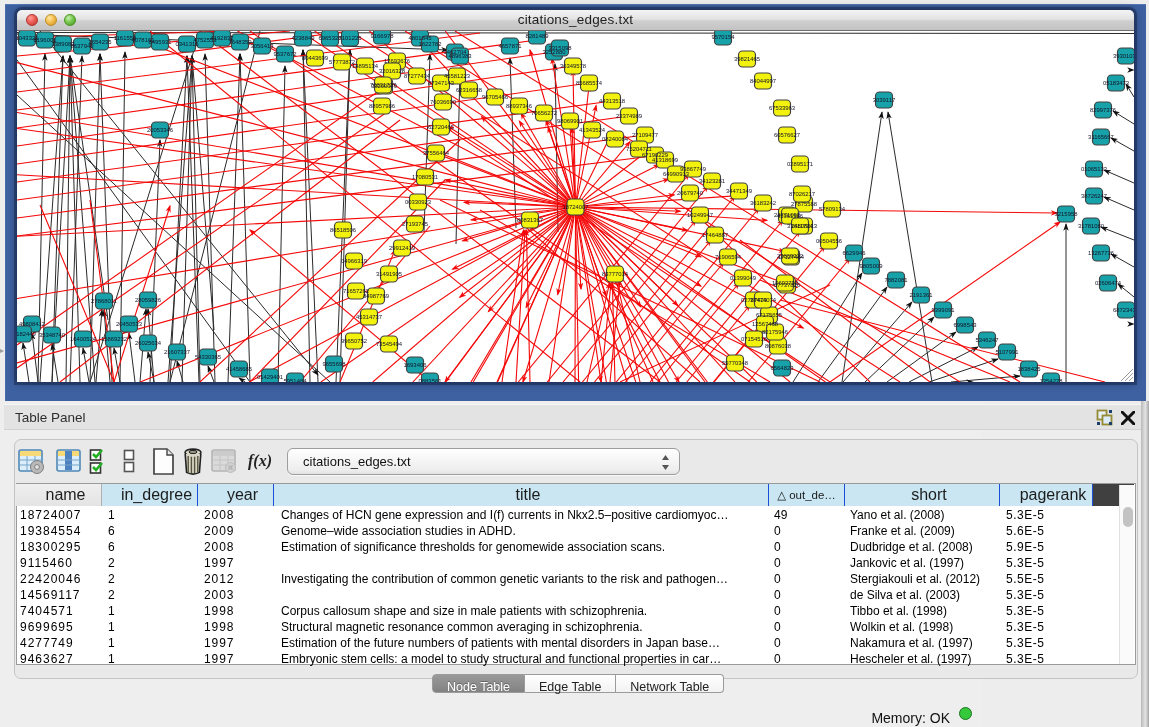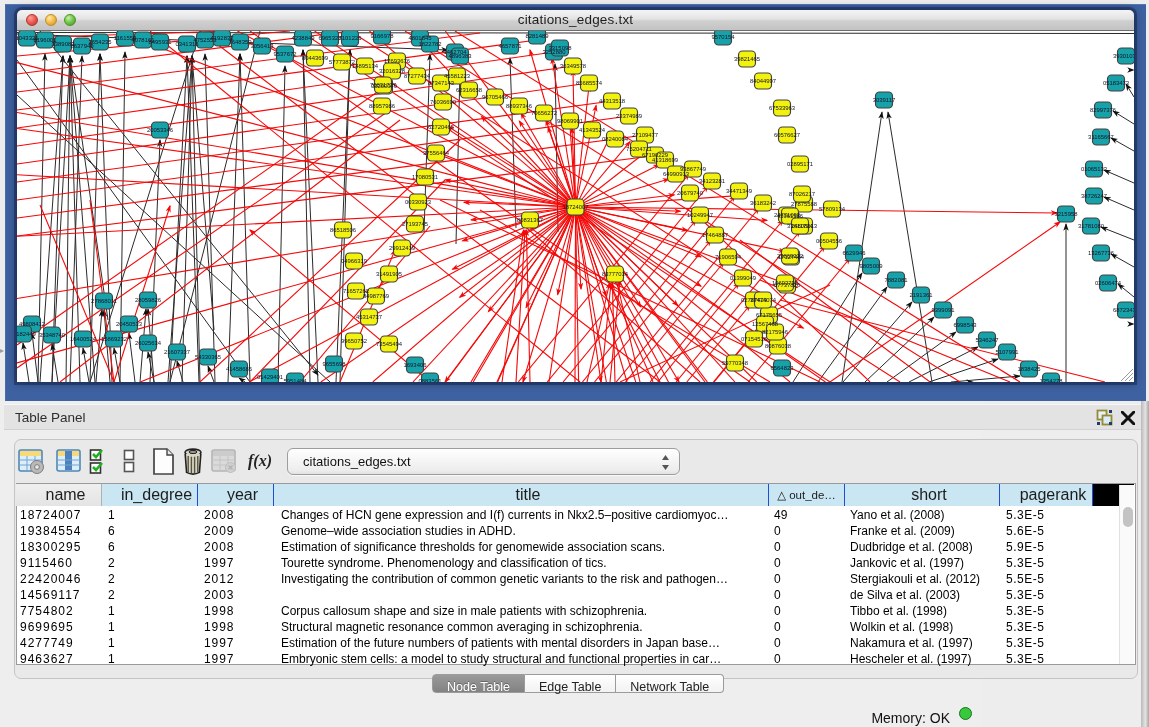--- a/index.html
+++ b/index.html
@@ -25,21 +25,21 @@
 #tpbar .t{position:absolute;left:11px;top:5px;font-size:13.5px;color:#2e2e2e}
 #box{position:absolute;left:14px;top:38px;width:1124px;height:240px;background:#e9e9e9;
  border:1px solid #c4c4c4;border-radius:7px}
 .ic{position:absolute;top:46px}
 #combo{position:absolute;left:287px;top:47px;width:393px;height:27px;border:1px solid #9d9d9d;
  border-radius:6px;background:linear-gradient(180deg,#ffffff,#ededed 85%,#e2e2e2);
  box-shadow:0 1px 1px rgba(255,255,255,.8);font-size:13px;color:#111;line-height:26px;padding-left:15px}
 #combo svg{position:absolute;right:8px;top:4px}
 #tbl{position:absolute;left:16px;top:82px;width:1120px;height:182px;background:#fff;
  border:1px solid #9a9a9a;font-size:12px}
-.th{position:absolute;left:16px;top:83px;height:22px;width:1118px;background:#000000;overflow:hidden}
+.th{position:absolute;left:16px;top:83px;height:22px;width:1118px;background:#404040;overflow:hidden}
 .th span{position:absolute;top:0;height:22px;line-height:22px;text-align:center;white-space:nowrap;
  color:#1c1c1c;background:#c9e6f2;border-right:1px solid #1d4ed8;padding-left:14px}
 .th .h0{left:0;width:86px;background:linear-gradient(180deg,#efefef,#e4e4e4);border-right:1px solid #b0b0b0}
 .th .h1{left:86px;width:96px}.th .h2{left:182px;width:76px}.th .h3{left:258px;width:495px}
 .th .h4{left:753px;width:76px;padding-left:0;font-size:11.5px}.th .h5{left:829px;width:155px}.th .h6{left:984px;width:93px}
 .tr{position:absolute;left:16px;height:16px;width:1100px;line-height:16px;color:#000;white-space:nowrap;font-size:12px}
 .tr span{position:absolute;top:0}
 .c0{left:4px;letter-spacing:1px}.c1{left:92px}.c2{left:188px;letter-spacing:.9px}.c3{left:265px;width:489px;overflow:hidden}.c4{left:758px}.c5{left:834px}.c6{left:990px;letter-spacing:.5px}
 #sbar{position:absolute;left:1119px;top:84px;width:15px;height:179px;background:#fafafa;border-left:1px solid #e0e0e0}
 #thumb{position:absolute;left:3px;top:22px;width:10px;height:20px;border-radius:5px;background:#c3c3c3}
@@ -702,21 +702,20 @@
       <span class="c2">2008</span>
       <span class="c3">Estimation of significance thresholds for genomewide association scans.</span>
       <span class="c4">0</span>
       <span class="c5">Dudbridge et al. (2008)</span>
       <span class="c6">5.9E‑5</span>
     </div>
 <div class="tr" style="top:154px">
       <span class="c0">9115460</span>
       <span class="c1">2</span>
       <span class="c2">1997</span>
-      <span class="c3">Tourette syndrome. Phenomenology and classification of tics.</span>
       <span class="c4">0</span>
       <span class="c5">Jankovic et al. (1997)</span>
       <span class="c6">5.3E‑5</span>
     </div>
 <div class="tr" style="top:170px">
       <span class="c0">22420046</span>
       <span class="c1">2</span>
       <span class="c2">2012</span>
       <span class="c3">Investigating the contribution of common genetic variants to the risk and pathogen…</span>
       <span class="c4">0</span>
@@ -725,21 +724,21 @@
     </div>
 <div class="tr" style="top:186px">
       <span class="c0">14569117</span>
       <span class="c1">2</span>
       <span class="c2">2003</span>
       <span class="c4">0</span>
       <span class="c5">de Silva et al. (2003)</span>
       <span class="c6">5.3E‑5</span>
     </div>
 <div class="tr" style="top:202px">
-      <span class="c0">7754802</span>
+      <span class="c0">7404571</span>
       <span class="c1">1</span>
       <span class="c2">1998</span>
       <span class="c3">Corpus callosum shape and size in male patients with schizophrenia.</span>
       <span class="c4">0</span>
       <span class="c5">Tibbo et al. (1998)</span>
       <span class="c6">5.3E‑5</span>
     </div>
 <div class="tr" style="top:218px">
       <span class="c0">9699695</span>
       <span class="c1">1</span>

